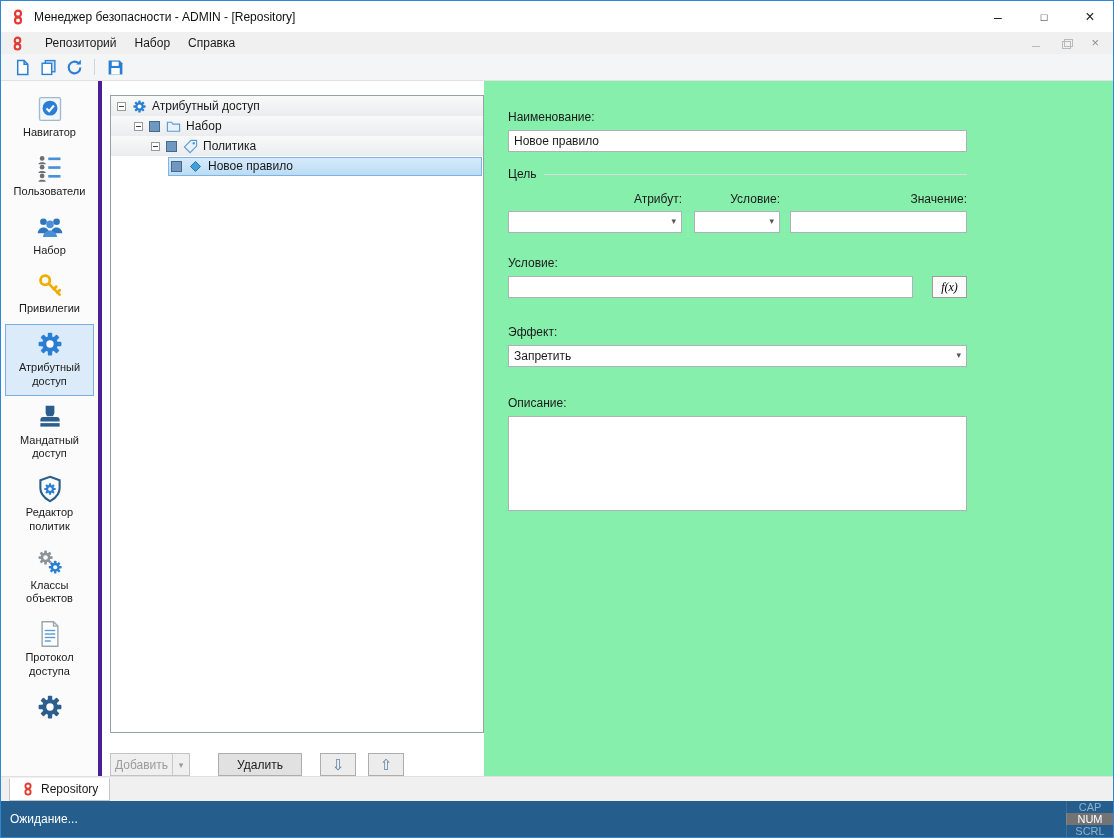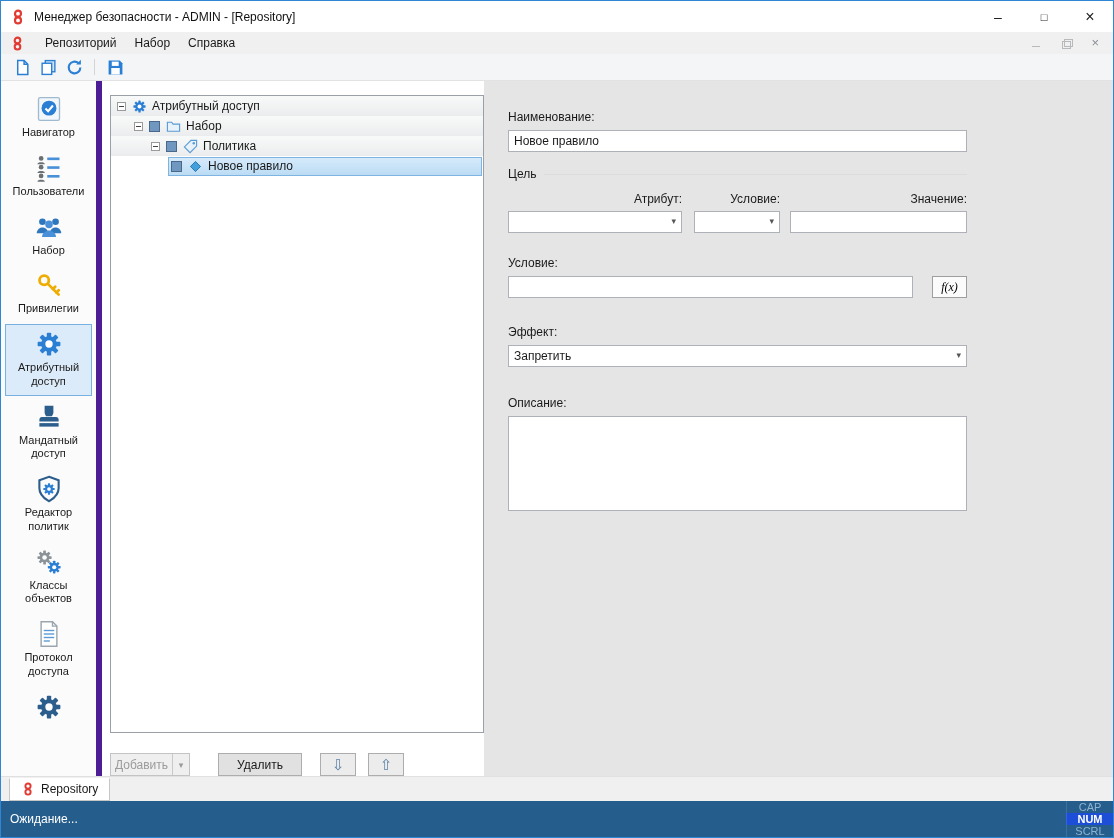--- a/index.html
+++ b/index.html
@@ -32,21 +32,21 @@
   
   .toolbar { flex: 0 0 27px; background: #f4f5f6; border-bottom: 1px solid #e2e2e2; display: flex; align-items: center; padding-left: 8px; }
   .tool-btn { width: 26px; height: 23px; display: flex; align-items: center; justify-content: center; }
   .tool-btn svg { width: 17px; height: 17px; }
   .tool-sep { width: 1px; height: 16px; background: #d4d4d4; margin: 0 7px; }
 
   
   .main { flex: 1; display: flex; background: #fff; overflow: hidden; }
 
   
-  .sidebar { flex: 0 0 101px; background: #fbfbfb; border-right: 6px solid #4c1d95; padding-top: 8px; overflow: hidden; }
+  .sidebar { flex: 0 0 101px; background: #fbfbfb; border-right: 4px solid #4c1d95; padding-top: 8px; overflow: hidden; }
   .side-item { display: flex; flex-direction: column; align-items: center; text-align: center; padding: 5px 1px 6px; margin: 0 4px 1px; gap: 3px; border: 1px solid transparent; font-size: 11px; line-height: 1.25; }
   .side-item.selected { background: #dcebf9; border-color: #7ab0e0; }
   .side-item svg { width: 28px; height: 28px; }
 
   
   .tree-col { display: flex; flex-direction: column; padding: 14px 0 0 8px; }
   .tree-box { width: 374px; height: 640px; background: #fff; border: 1px solid #9aa0a8; overflow: hidden; }
   .tree-row { height: 20px; display: flex; align-items: center; }
   .tree-row.band { background: linear-gradient(180deg, #f8f9f9, #ebeced); }
   .expander { width: 9px; height: 9px; border: 1px solid #9a9a9a; background: #fff; position: relative; margin-right: 6px; flex: 0 0 9px; }
@@ -58,21 +58,21 @@
   .tree-actions { display: flex; align-items: center; margin-top: 20px; height: 23px; }
   .btn { height: 23px; background: #e1e1e1; border: 1px solid #adadad; font-family: inherit; font-size: 12px; color: #1a1a1a; display: inline-flex; align-items: center; justify-content: center; }
   .split-btn { height: 23px; display: inline-flex; border: 1px solid #c3c3c3; background: #efefef; color: #9b9b9b; margin-right: 28px; }
   .split-main { width: 61px; display: flex; align-items: center; justify-content: center; }
   .split-arrow { width: 17px; display: flex; align-items: center; justify-content: center; border-left: 1px solid #c9c9c9; font-size: 9px; }
   .del-btn { width: 84px; margin-right: 18px; }
   .arrow-btn { width: 36px; font-size: 15px; color: #5d82a6; background: #ececec; }
   .arrow-btn + .arrow-btn { margin-left: 12px; }
 
   
-  .form-panel { flex: 1; padding: 29px 0 12px 24px; background: #e5e5e5; }
+  .form-panel { flex: 1; padding: 29px 0 12px 24px; background: #86efac; }
   .flabel { margin-bottom: 6px; }
   .tinput { height: 22px; border: 1px solid #aeb2b8; background: #fff; padding: 0 5px; font: inherit; color: #1a1a1a; display: block; }
   .w-full { width: 459px; }
   .group-caption { width: 459px; margin-top: 15px; display: flex; align-items: center; }
   .group-caption span { margin-right: 8px; }
   .gline { flex: 1; height: 1px; background: #dcdcdc; }
   .trio-labels { display: flex; margin-top: 11px; text-align: right; }
   .trio-fields { display: flex; margin-top: 5px; }
   .c1 { width: 174px; }
   .c2 { width: 86px; margin-left: 12px; }
@@ -90,21 +90,21 @@
 
   
   .tabbar { flex: 0 0 25px; background: #f0f0f0; border-top: 1px solid #e0e0e0; display: flex; align-items: center; }
   .tab { margin-left: 8px; height: 23px; background: #fff; border: 1px solid #c6c6c6; border-top-color: #fff; display: flex; align-items: center; gap: 6px; padding: 0 11px; }
   .tab svg { width: 14px; height: 14px; }
 
   
   .statusbar { flex: 0 0 23px; background: #255d8d; color: #fff; display: flex; align-items: center; padding-left: 9px; }
   .indicators { margin-left: auto; display: flex; height: 100%; flex-direction: column; }
   .ind { width: 47px; display: flex; align-items: center; justify-content: center; color: #8fb3cd; border-left: 1px solid rgba(255,255,255,.12); font-size: 11px; }
-  .ind.active { background: #1d4ed8; color: #fff; font-weight: bold; }
+  .ind.active { background: #737373; color: #fff; }
 </style>
 </head>
 <body>
 
 <svg width="0" height="0" style="position:absolute" aria-hidden="true">
   <defs>
     <g id="ic-gear">
       <rect x="13.5" y="3" width="5" height="26" rx="1" fill="currentColor"></rect>
       <rect x="13.5" y="3" width="5" height="26" rx="1" transform="rotate(45 16 16)" fill="currentColor"></rect>
       <rect x="13.5" y="3" width="5" height="26" rx="1" transform="rotate(90 16 16)" fill="currentColor"></rect>

